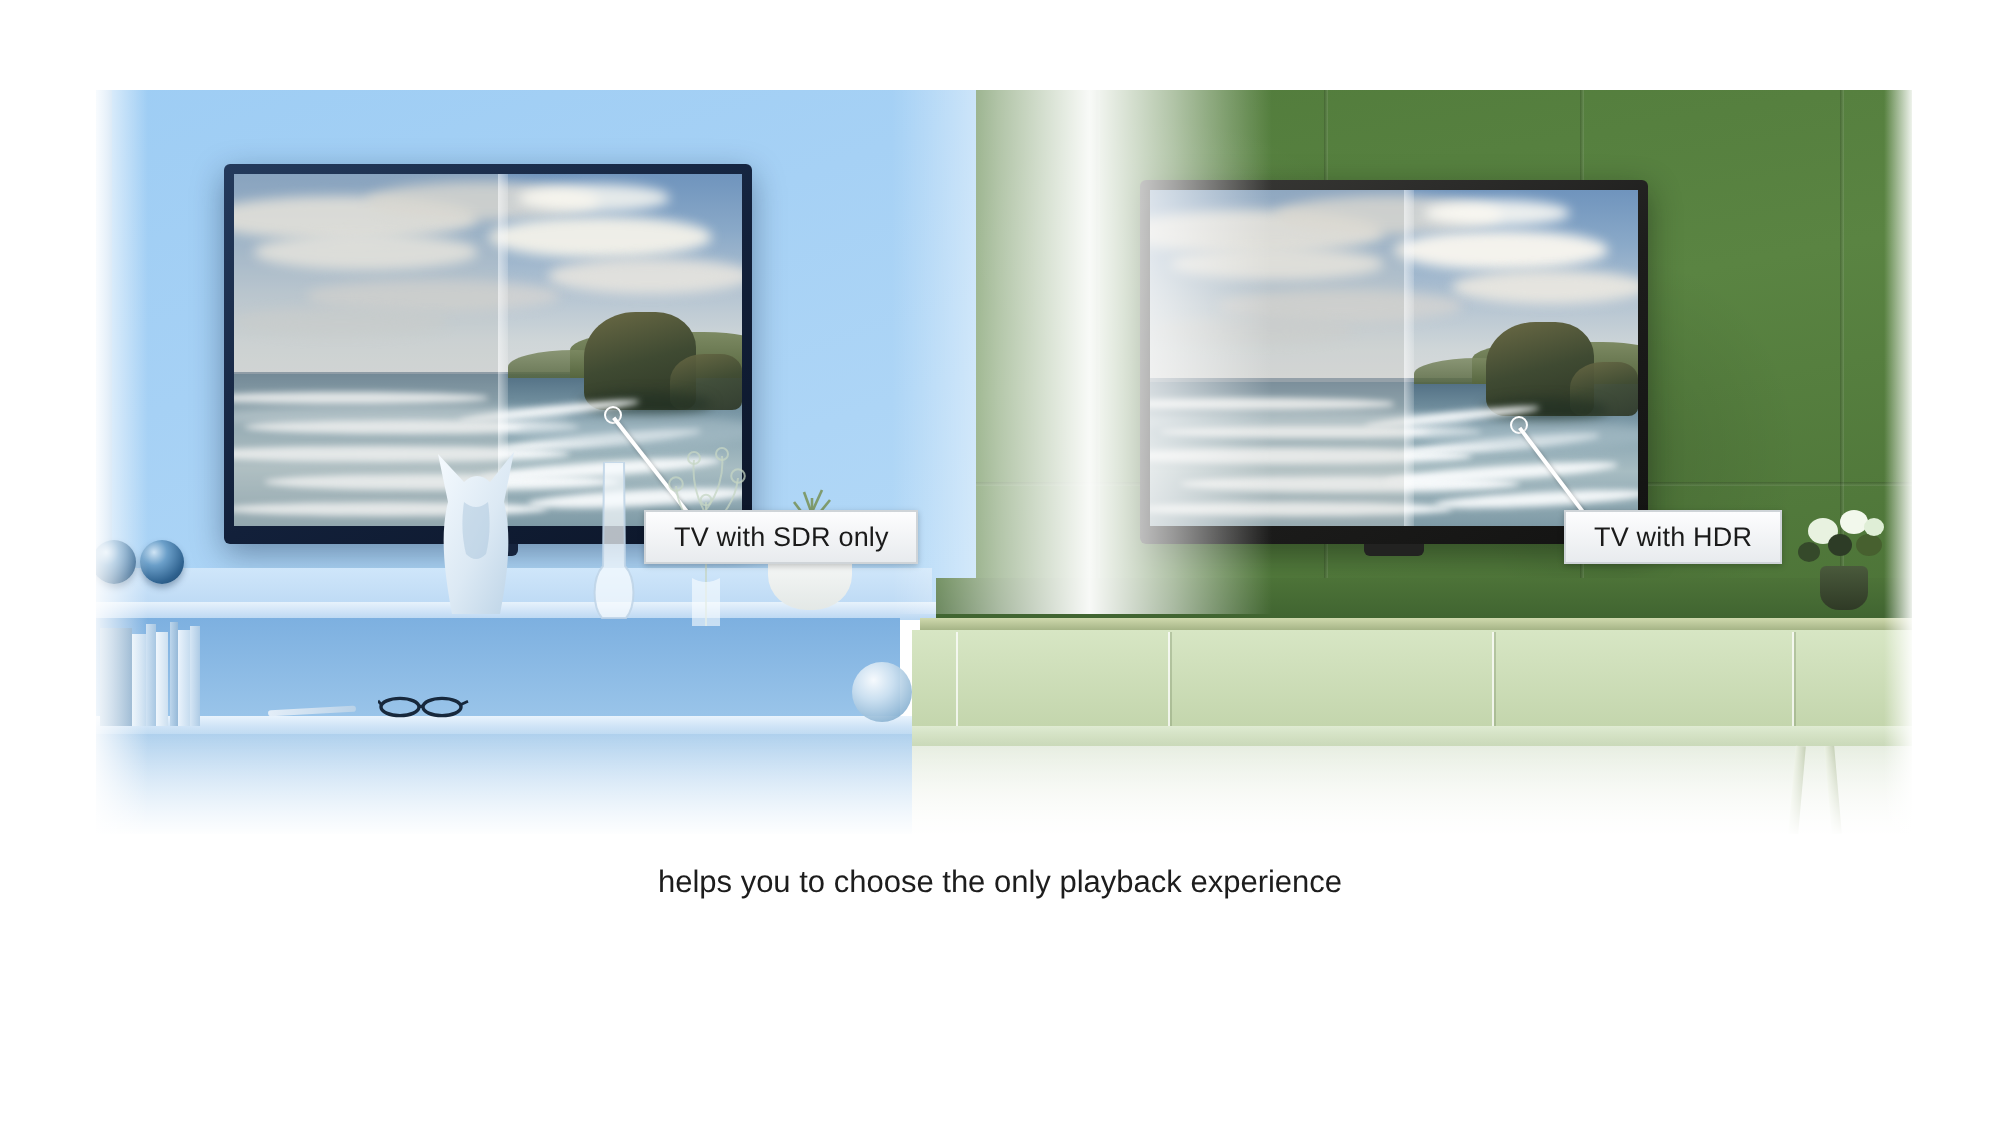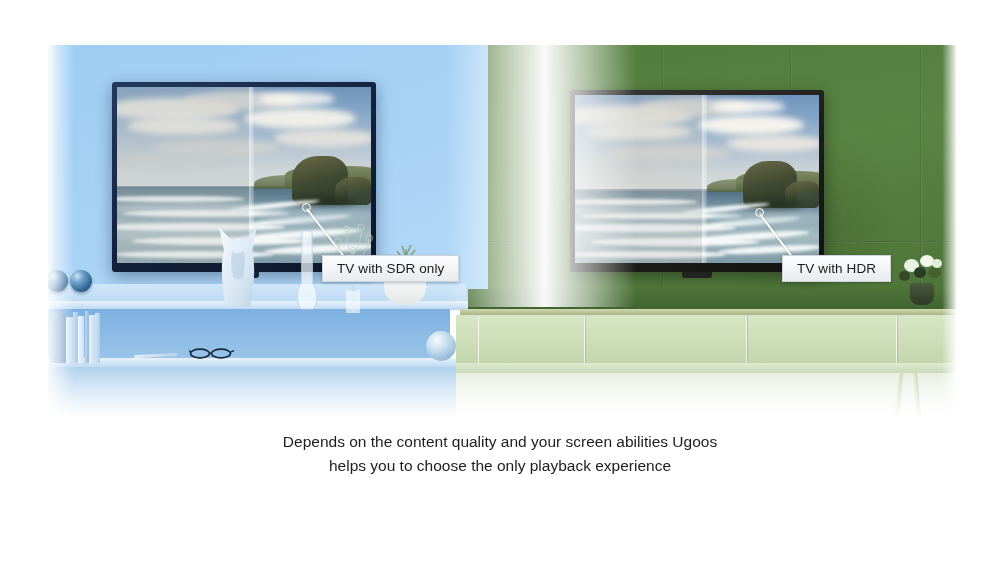--- a/index.html
+++ b/index.html
@@ -357,17 +357,16 @@
   </div>
 
   <div class="callout" style="left:782px;top:255px;">
     <span>TV with HDR</span>
   </div>
   <div class="callout" style="left:322px;top:255px;">
     <span>TV with SDR only</span>
   </div>
 
   <div class="caption">
-    <div>Depends on the content quality and your screen abilities Ugoos</div>
     <div>helps you to choose the only playback experience</div>
   </div>
 
 </div>
 
 </body></html>

